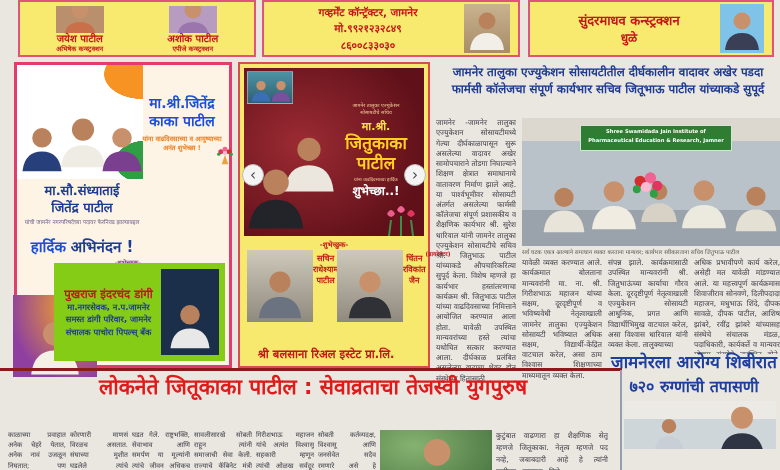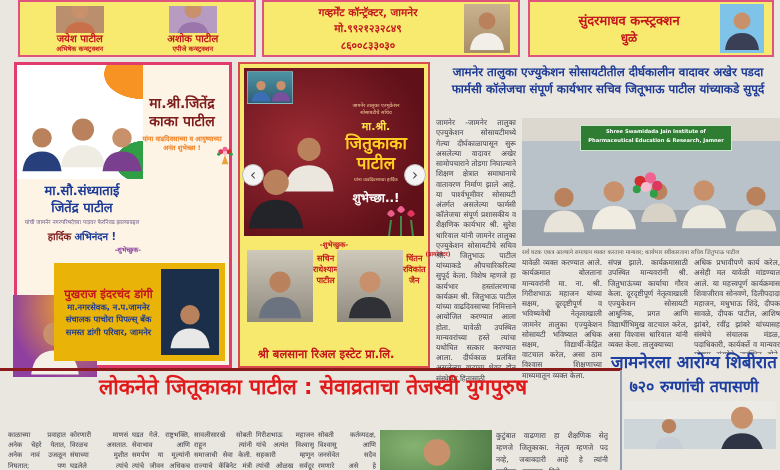--- a/index.html
+++ b/index.html
@@ -1,20 +1,20 @@
 <!DOCTYPE html>
 <html><head>
 <meta charset="utf-8">
 <style>
   html,body{margin:0;padding:0;}
   #page{position:relative;width:780px;height:470px;background:#eae7e0;overflow:hidden;
         font-family:"DejaVu Sans","Liberation Sans",sans-serif;}
   .abs{position:absolute;box-sizing:border-box;}
   .yellow-box{background:#f7ea6e;border:2px solid #e0537d;}
-  .red{color:#7f1d1d;}
+  .red{color:#1d4ed8;}
   .blue{color:#1d3a94;}
   .bold{font-weight:bold;}
   .ctr{text-align:center;}
   .ph{position:relative;overflow:hidden;flex:none;}
   .ph svg{position:absolute;}
   
   #ad1{left:18px;top:0;width:238px;height:57px;display:flex;justify-content:space-around;align-items:flex-end;padding:2px 4px;}
   .tcard{display:flex;flex-direction:column;align-items:center;}
   .tcard .ph{width:48px;height:27px;}
   .tname{font-size:10px;font-weight:bold;color:#c4161c;line-height:1.15;}
@@ -31,39 +31,39 @@
   #leftad{left:14px;top:62px;width:218px;height:306px;background:#fdf4e6;border:3px solid #e23b6e;}
   #montage{left:0;top:0;width:126px;height:114px;
      background:radial-gradient(70px 45px at 100% 8%,#f79322 0 55%,transparent 56%),
                 radial-gradient(60px 42px at 102% 85%,#2f9e45 0 50%,transparent 51%),#fff;}
   #la-name1{left:118px;top:30px;width:94px;}
   #la-name1 div{font-size:14px;line-height:1.25;}
   #la-wish{left:118px;top:70px;width:94px;color:#f07d1a;font-weight:bold;font-size:6.5px;line-height:1.4;}
   #la-fem{left:6px;top:118px;width:118px;}
   #la-fem .t{font-size:13px;line-height:1.3;}
   #la-sub{font-size:5.6px;color:#6a5a8a;margin-top:2px;line-height:1.3;}
-  #la-cong{font-size:10px;margin-top:3px;}
+  #la-cong{font-size:15px;margin-top:10px;}
   #la-from{font-size:6.5px;color:#8a3f9e;font-weight:bold;margin-top:2px;text-align:right;}
   #la-femph{right:4px;top:116px;width:84px;height:82px;background:radial-gradient(at 70% 15%,#f6a623,#8e3fa0 75%);}
-  #la-sponsor{left:4px;right:4px;bottom:4px;height:98px;background:#eab308;display:flex;align-items:center;padding:4px 6px;gap:4px;margin-left:33px;}
+  #la-sponsor{left:4px;right:4px;bottom:4px;height:98px;background:#84cc16;display:flex;align-items:center;padding:4px 6px;gap:4px;margin-left:33px;}
   #la-sponsor .lines{flex:1;text-align:center;}
   #la-spname{font-size:11.5px;color:#c4161c;font-weight:bold;}
   .spline{font-size:8.3px;color:#1d3a94;font-weight:bold;line-height:1.5;}
   #la-spph{width:58px;height:86px;background:#1b2f4b;}
   
   #midad{left:238px;top:62px;width:192px;height:306px;background:#f6e96d;border:2px solid #d94c4c;padding:4px;}
   #mid-photo{left:4px;top:4px;right:4px;height:168px;
      background:radial-gradient(150px 130px at 32% 45%,#9c2b33,#5f1019 85%);overflow:hidden;}
   #mid-couple{left:3px;top:3px;width:46px;height:33px;background:linear-gradient(#4d93a5,#2e5f70);border:1px solid rgba(255,255,255,.35);}
   #mid-text{right:4px;top:34px;width:88px;text-align:center;}
   .mid-sm{font-size:5px;color:#f4cf9a;line-height:1.35;}
   #mid-hon{font-size:11px;color:#ffe24a;font-weight:bold;margin-top:2px;}
   .mid-name{font-size:17px;color:#ffd024;font-weight:bold;line-height:1.2;text-shadow:1px 1px 0 #7a0d14;}
   #mid-sub{font-size:4.6px;color:#f4cf9a;margin-top:3px;}
-  #mid-wish{font-size:12px;color:#ffffff;font-weight:bold;margin-top:7px;}
+  #mid-wish{font-size:12px;color:#ffffff;font-weight:bold;margin-top:0;}
   .car-btn{width:22px;height:22px;border-radius:50%;background:#f4f4f4;border:1px solid #bbb;
      display:flex;align-items:center;justify-content:center;font-size:15px;color:#444;
      top:100px;cursor:pointer;line-height:1;}
   #mid-from{left:0;right:0;top:176px;text-align:center;font-size:7px;color:#c4161c;font-weight:bold;}
   #mid-dirs{left:4px;right:4px;top:186px;display:flex;justify-content:space-around;}
   .dir{display:flex;width:84px;}
   .dir .ph{width:66px;height:72px;background:linear-gradient(#cfc9bb,#8f8a7e);}
   .dname{font-size:8px;color:#c4161c;font-weight:bold;margin-top:2px;text-align:center;}
   .drole{font-size:6px;color:#c4161c;font-weight:bold;}
   #mid-co{left:0;right:16px;top:282px;text-align:center;font-size:11.5px;color:#c4161c;font-weight:bold;}
@@ -195,22 +195,22 @@
     <div id="la-femph" class="abs ph">
       <svg viewBox="0 0 40 42" style="color:#f5f0e6;left:14px;bottom:0;width:56px;height:64px;">
           <circle cx="20" cy="13" r="8.5" fill="#c9916b"></circle>
           <path d="M3 42 Q5 25 20 25 Q35 25 37 42 Z" fill="currentColor"></path>
         </svg>
     </div>
     <div id="la-sponsor" class="abs">
       <div class="lines">
         <div id="la-spname">पुखराज इंदरचंद डांगी</div>
         <div class="spline">मा.नगरसेवक, न.प.जामनेर</div>
+        <div class="spline">समस्त डांगी परिवार, जामनेर</div>
         <div class="spline">संचालक पाचोरा पिपल्स् बँक</div>
-        <div class="spline">समस्त डांगी परिवार, जामनेर</div>
       </div>
       <div id="la-spph" class="ph">
         <svg viewBox="0 0 40 42" style="color:#e8e8e8;left:6px;bottom:0;width:46px;height:62px;">
             <circle cx="20" cy="13" r="8.5" fill="#b9825d"></circle>
             <path d="M3 42 Q5 25 20 25 Q35 25 37 42 Z" fill="currentColor"></path>
           </svg>
       </div>
     </div>
   </div>
 

